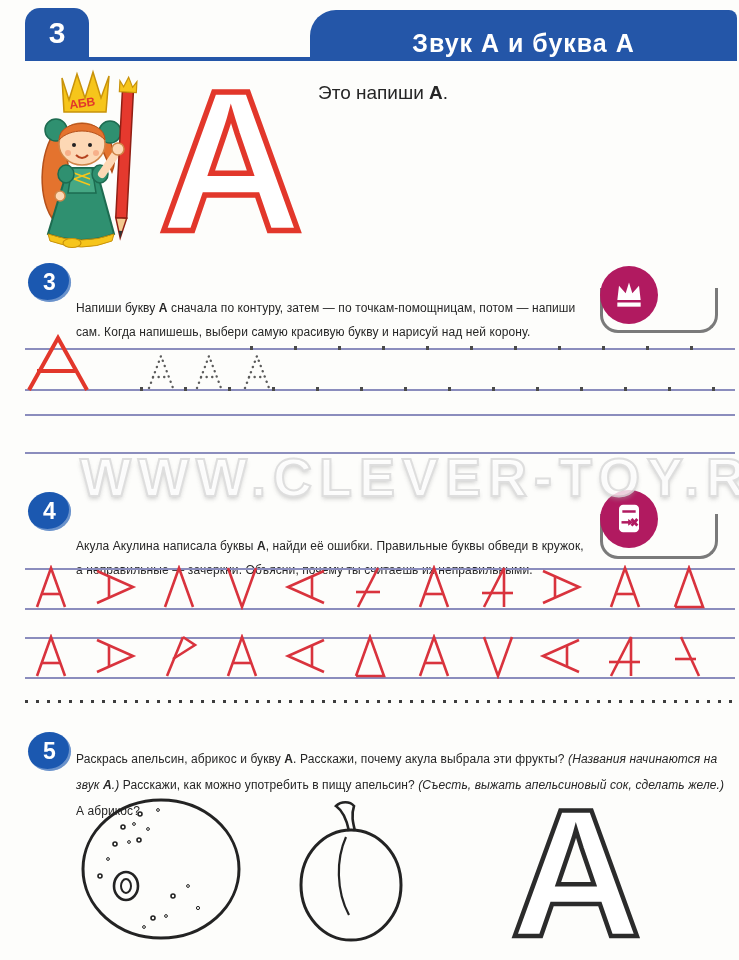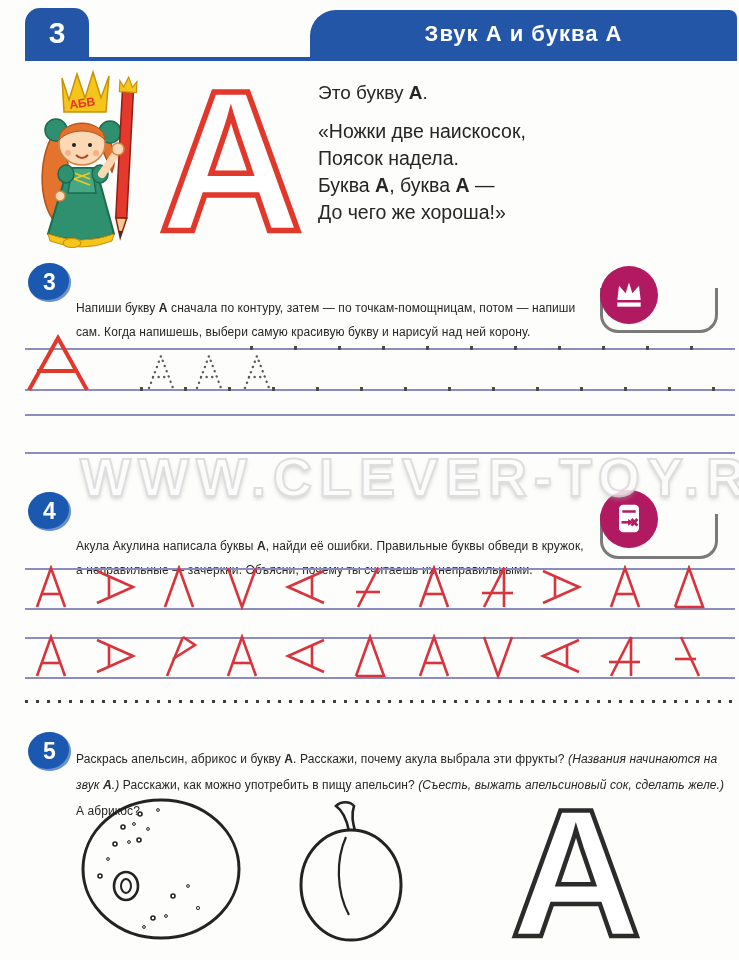--- a/index.html
+++ b/index.html
@@ -12,22 +12,22 @@
   .page-tab{
     position:absolute; left:25px; top:8px; width:64px; height:50px;
     background:#2456a8; border-radius:15px 15px 0 0;
     display:flex; align-items:center; justify-content:center;
     color:#fff; font-size:30px; font-weight:bold;
   }
   .header-rule{position:absolute; left:25px; top:57px; width:712px; height:4px; background:#2456a8;}
   .header-bar{
     position:absolute; left:310px; top:10px; width:427px; height:48px;
     background:#2456a8; border-radius:26px 8px 0 0;
-    display:flex; align-items:center; justify-content:center;
-    color:#fff; font-size:22px; font-weight:bold; letter-spacing:1px;
+    display:flex; align-items:flex-end; justify-content:center;
+    color:#fff; font-size:25px; font-weight:bold; letter-spacing:1px;
   }
   
   .princess{position:absolute; left:22px; top:66px;}
   .big-letter{position:absolute; left:152px; top:76px;}
   .intro-caption{position:absolute; left:318px; top:82px; font-size:19px;}
   .poem{position:absolute; left:318px; top:118px; font-size:19.5px; line-height:27px;}
   
   .task-num{
     position:absolute; width:43px; height:39px; border-radius:50%;
     background:#1b58b0; color:#fff; font-size:23px; font-weight:bold;
@@ -110,27 +110,21 @@
       <polygon points="94,26 111,26 111,15 107,21 102.5,11 98,21 94,15" fill="#f6c51b" stroke="#c8920a" stroke-width="1.2"></polygon>
     </g>
     <circle cx="96" cy="83" r="6" fill="#fdd8b5" stroke="#d08548" stroke-width="1.5"></circle>
     <ellipse cx="50" cy="177" rx="9" ry="4.5" fill="#f6c51b" stroke="#c8920a" stroke-width="1.2"></ellipse>
   </svg>
 
   <svg class="big-letter" width="158" height="162" viewBox="0 0 158 162">
     <text x="79" y="154" text-anchor="middle" font-size="200" font-weight="bold" font-family="Liberation Sans, sans-serif" fill="#ffffff" stroke="#e2372b" stroke-width="5.5">А</text>
   </svg>
 
-  <div class="intro-caption"><span>Это букву </span><span style="font-weight: bold;">А</span><span>.</span></div>
-  <div class="poem">
-    <div><span>«Ножки две наискосок,</span></div>
-    <div><span>Поясок надела.</span></div>
-    <div><span>Буква </span><span style="font-weight: bold;">А</span><span>, буква </span><span style="font-weight: bold;">А</span><span> —</span></div>
-    <div><span>До чего же хороша!»</span></div>
-  </div>
+  <div class="intro-caption"><span>Это напиши </span><span style="font-weight: bold;">А</span><span>.</span></div>
 
   <div class="task-num" style="left:28px; top:263px;">
     <span>3</span>
   </div>
   <div class="task-text" style="left:76px; top:262px; width:512px;"><span>Напиши букву </span><span style="font-weight: bold;">А</span><span> сначала по контуру, затем — по точкам-помощницам, потом — напиши сам. Когда напишешь, выбери самую красивую букву и нарисуй над ней корону.</span></div>
   <div class="sticker-frame" style="left:600px; top:288px;"></div>
   <div class="icon-circle" style="left:600px; top:266px;">
     <svg width="40" height="40" viewBox="0 0 48 48">
       <path d="M10 30 L12 13 L20 22 L24 9 L28 22 L36 13 L38 30 Z" fill="#fff"></path>
       <rect x="10" y="33" width="28" height="5" fill="#fff"></rect>

